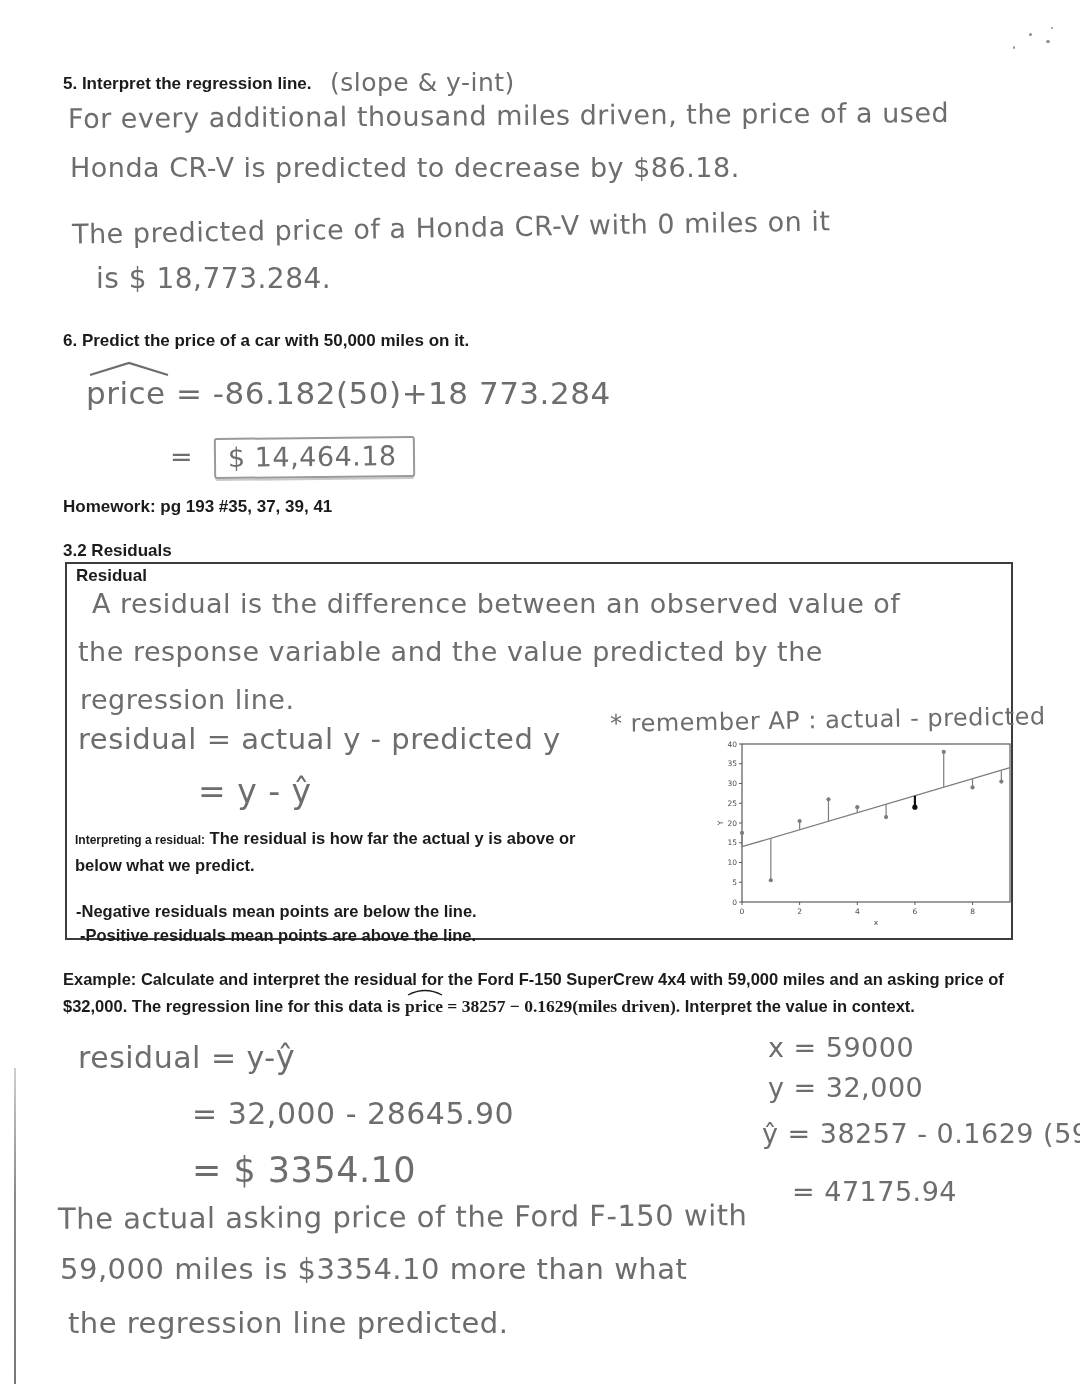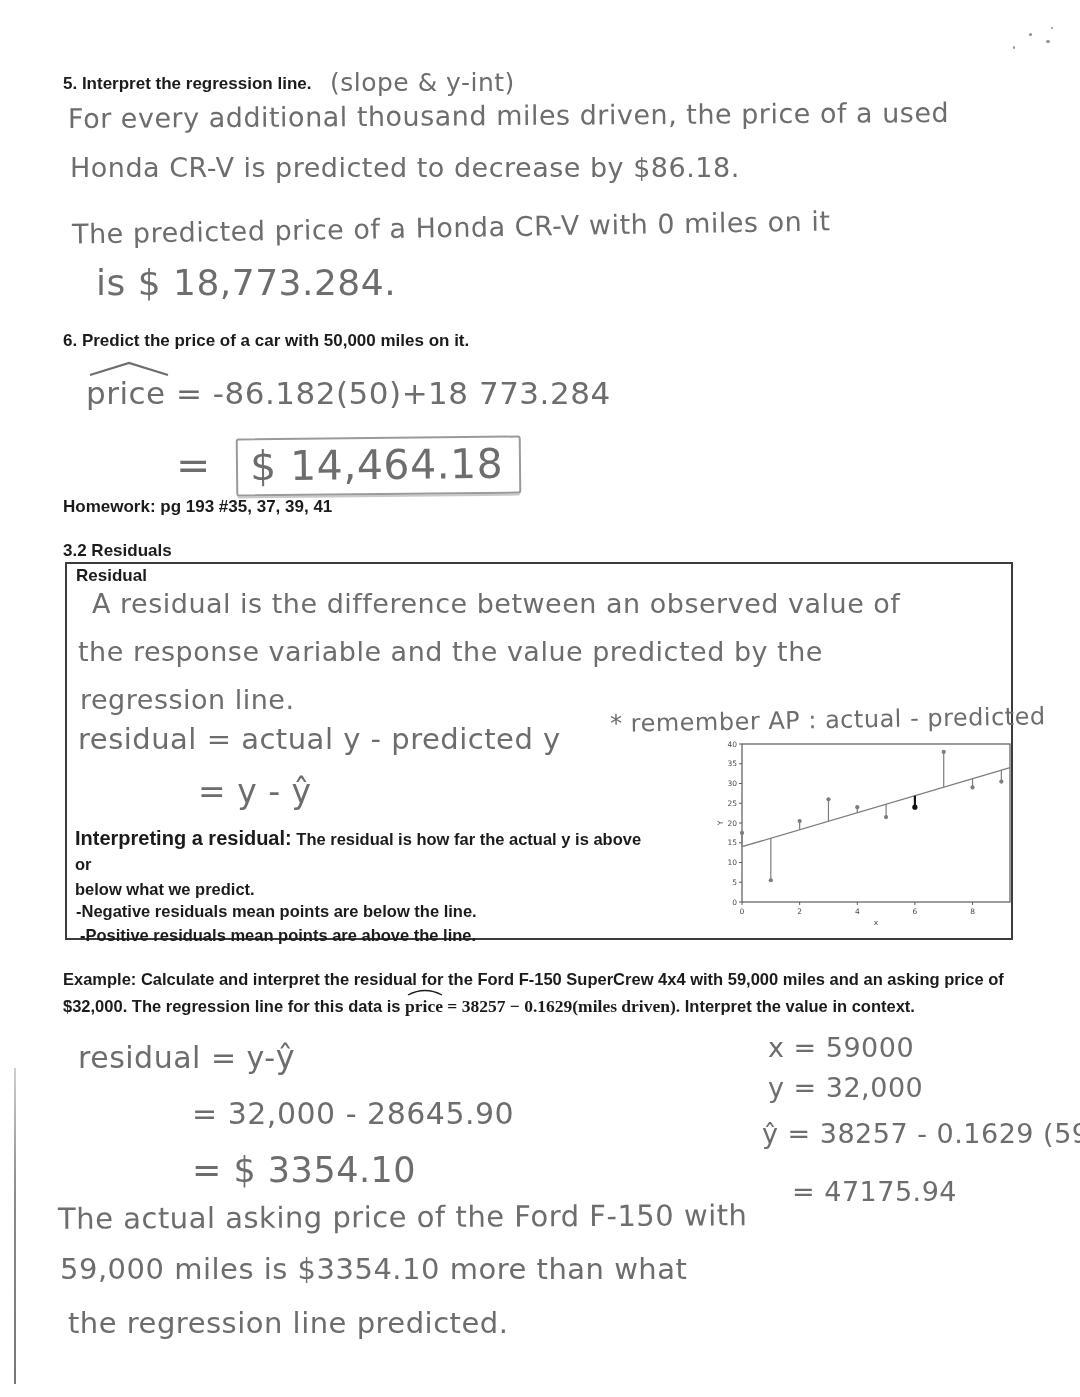--- a/index.html
+++ b/index.html
@@ -60,52 +60,52 @@
   <div class="speck" style="left:1013px;top:46px;width:2px;height:3px;"></div>
   <div class="speck" style="left:1051px;top:27px;width:2px;height:2px;"></div>
 
   <div class="abs" style="left:63px;top:66px;">
     <span class="print">5. Interpret the regression line.</span>
     <span class="hw" style="font-size:25px;position:relative;top:2px;margin-left:14px;">(slope &amp; y-int)</span>
   </div>
   <div class="abs hw" style="left:68px;top:100px;font-size:27px;transform:rotate(-0.4deg);">For every additional thousand miles driven, the price of a used</div>
   <div class="abs hw" style="left:70px;top:152px;font-size:27px;">Honda CR-V is predicted to decrease by $86.18.</div>
   <div class="abs hw" style="left:72px;top:212px;font-size:27px;transform:rotate(-1deg);">The predicted price of a Honda CR-V with 0 miles on it</div>
-  <div class="abs hw" style="left:96px;top:262px;font-size:36px;">is $ 18,773.284.</div>
+  <div class="abs hw" style="left:96px;top:262px;font-size:28px;">is $ 18,773.284.</div>
 
   <div class="abs print" style="left:63px;top:331px;">6. Predict the price of a car with 50,000 miles on it.</div>
   <div class="abs hw" style="left:86px;top:375px;font-size:31px;">
     <span class="hat-wrap">
       <svg width="86" height="16" style="top:-14px;">
           <polyline points="4,14 43,2 82,14" fill="none" stroke="#6d6d6d" stroke-width="2.2"></polyline>
         </svg>
       <span>price</span>
     </span>
     <span>= -86.182(50)+18 773.284</span>
   </div>
-  <div class="abs hw" style="left:176px;top:437px;font-size:41px;">
+  <div class="abs hw" style="left:170px;top:437px;font-size:27px;">
     <span>=</span>
     <span class="boxed-answer" style="margin-left:12px;">$ 14,464.18</span>
   </div>
 
   <div class="abs print" style="left:63px;top:497px;">Homework: pg 193 #35, 37, 39, 41</div>
 
   <div class="abs print" style="left:63px;top:541px;">3.2 Residuals</div>
 
   <div class="def-box"></div>
   <div class="abs print" style="left:76px;top:566px;">Residual</div>
   <div class="abs hw" style="left:78px;top:636px;font-size:27px;">the response variable and the value predicted by the</div>
   <div class="abs hw" style="left:92px;top:588px;font-size:27px;">A residual is the difference between an observed value of</div>
   <div class="abs hw" style="left:80px;top:684px;font-size:27px;">regression line.</div>
   <div class="abs hw" style="left:78px;top:722px;font-size:29px;">residual = actual y - predicted y</div>
   <div class="abs hw" style="left:198px;top:772px;font-size:33px;">= y - ŷ</div>
   <div class="abs hw" style="left:610px;top:706px;font-size:24px;transform:rotate(-1deg);">* remember AP : actual - predicted</div>
 
   <div class="abs" style="left:75px;top:826px;width:580px;font-size:16.5px;line-height:25px;">
-    <span class="print" style="font-size:20px;">Interpreting a residual:</span><span class="print-reg">  The residual is how far the actual y is above or</span>
+    <span class="print" style="font-size:12px;">Interpreting a residual:</span><span class="print-reg">  The residual is how far the actual y is above or</span>
     <br>
     <span class="print-reg">below what we predict.</span>
   </div>
   <div class="abs print-reg" style="left:80px;top:926px;">-Positive residuals mean points are above the line.</div>
   <div class="abs print-reg" style="left:76px;top:902px;">-Negative residuals mean points are below the line.</div>
 
   <div class="mini-chart-wrap">
     <svg id="mini-chart" width="306" height="192">
         <rect x="28" y="8" width="268" height="158" fill="none" stroke="#5a5a5a" stroke-width="1.2"></rect>
         <line x1="25" y1="166" x2="28" y2="166" stroke="#5a5a5a" stroke-width="1"></line>

